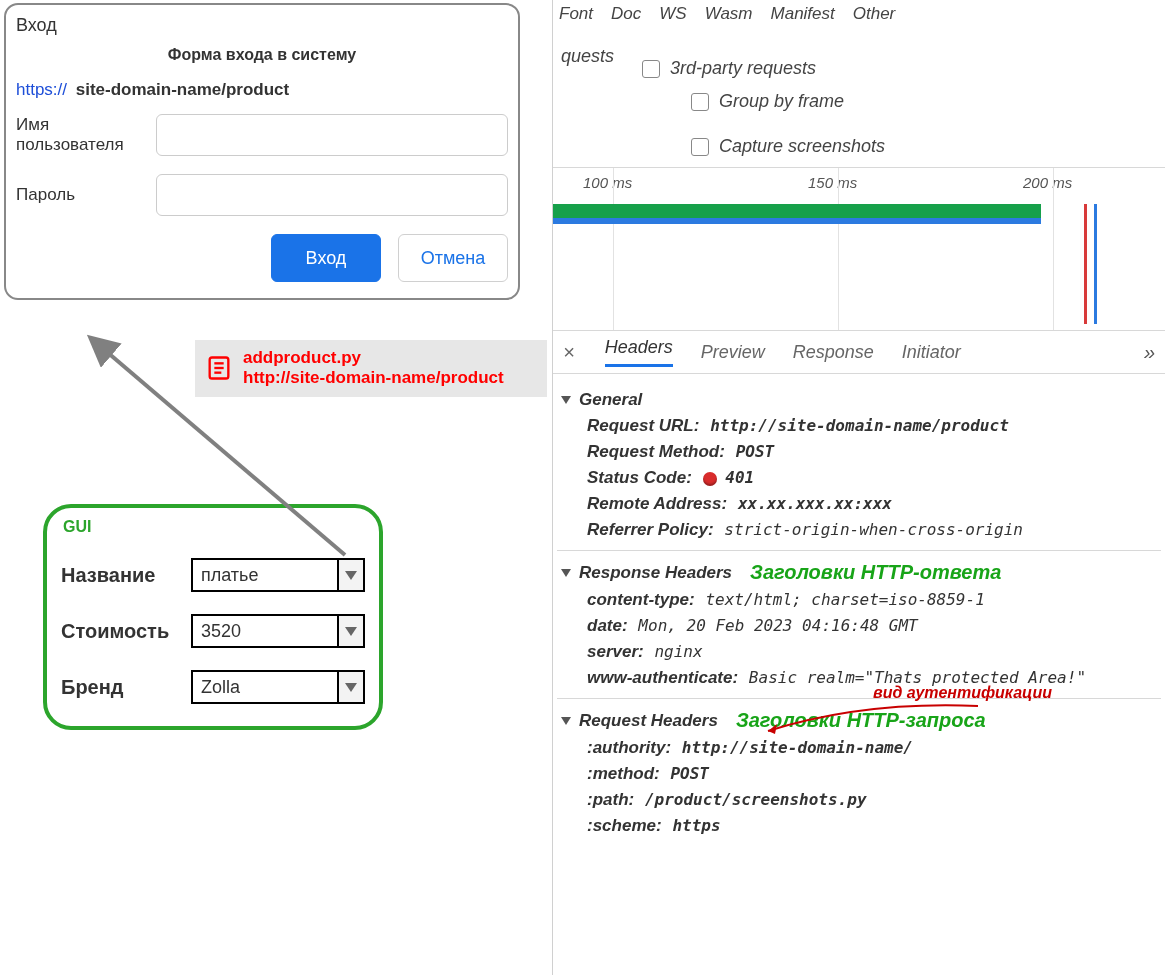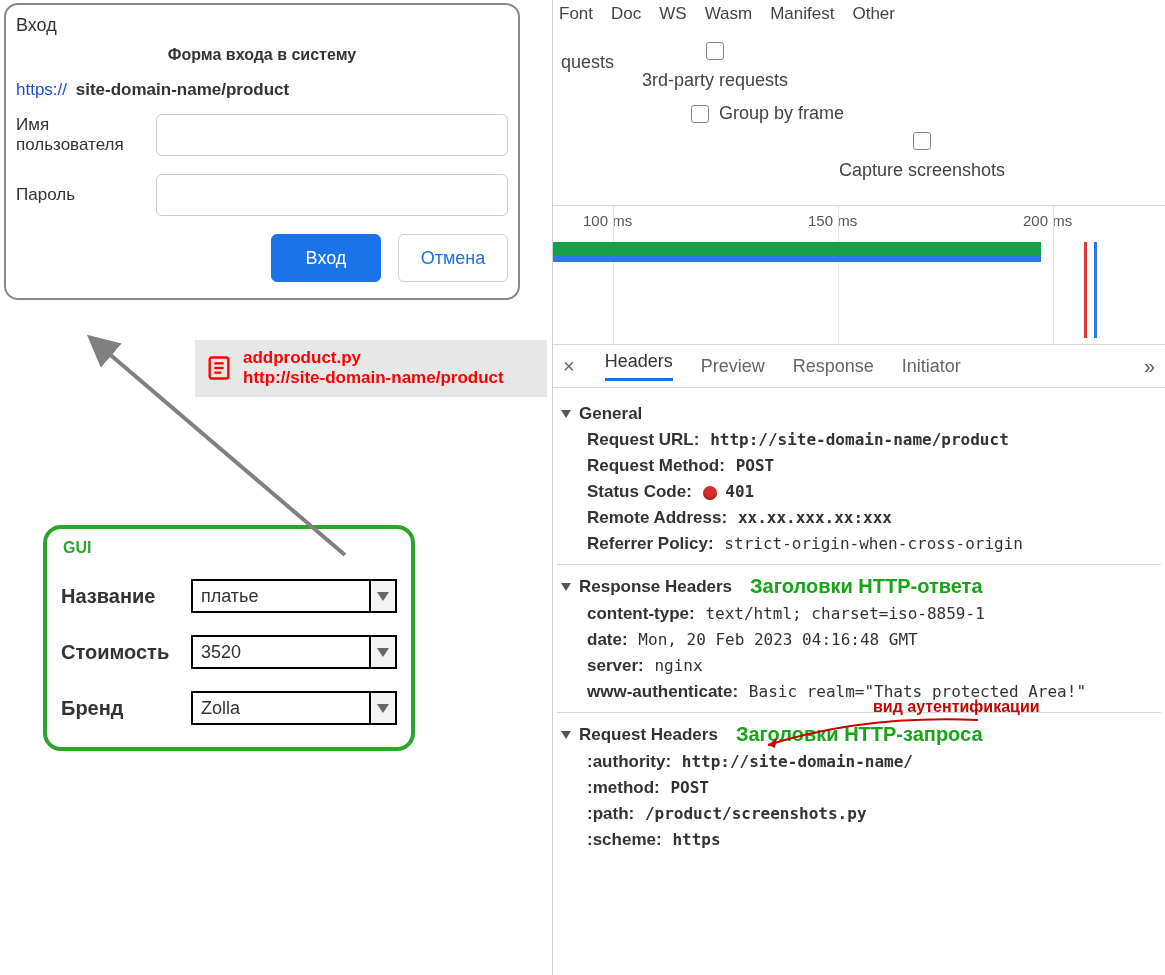--- a/index.html
+++ b/index.html
@@ -87,24 +87,24 @@
     left: 75px; top: 330px;
     width: 290px; height: 230px;
     z-index: 6;
     pointer-events: none;
   }
 
   
   .gui-panel {
     position: absolute;
     left: 43px;
-    top: 525px;
-    width: 372px;
+    top: 504px;
+    width: 340px;
     border: 4px solid #2ca52c;
-    border-radius: 18px;
+    border-radius: 28px;
     padding: 6px 14px 22px 14px;
     background: #fff;
   }
   .gui-title { color: #2ca52c; font-weight: 700; font-size: 16px; margin: 4px 0 10px 2px; }
   .add-btn {
     position: absolute;
     right: -6px;
     top: 30px;
     background: #2ca52c;
     color: #fff;
@@ -141,37 +141,38 @@
 
   
   .devtools {
     position: absolute;
     left: 552px;
     top: 0;
     right: 0;
     bottom: 0;
     border-left: 1px solid #d0d0d0;
     background: #fff;
+    font-style: italic;
   }
   .dt-row { display: flex; align-items: center; gap: 18px; padding: 6px 10px; font-size: 17px; color: #444; }
   .dt-row.filter-tabs { padding-top: 4px; padding-left: 6px; }
   .dt-tab { cursor: pointer; }
   .dt-checkbox-row { display: flex; align-items: center; gap: 10px; padding-left: 10px; font-size: 18px; color: #444; }
-  .dt-checkbox-row + .dt-checkbox-row { margin-top: 8px; flex-direction: column; }
+  .dt-checkbox-row + .dt-checkbox-row { margin-top: 24px; }
   .dt-checkbox { width: 18px; height: 18px; border: 1px solid #888; border-radius: 3px; background: #fff; display: inline-block; }
   .checkbox-group { padding: 4px 12px 8px 66px; text-align: right; }
   .checkbox-group.first { padding-left: 8px; display: flex; gap: 28px; }
 
   
   .timeline {
     position: relative;
-    height: 140px;
+    height: 164px;
     border-top: 1px solid #d8d8d8;
     border-bottom: 1px solid #d8d8d8;
-    margin-top: 16px;
+    margin-top: 2px;
     text-align: right;
   }
   .timeline .tick-label { position: absolute; top: 6px; font-size: 15px; color: #555; }
   .timeline .grid { position: absolute; top: 0; bottom: 0; border-left: 1px solid #e2e2e2; }
   .timeline-bar {
     position: absolute; left: 0; right: 124px; top: 36px; height: 14px; background: #16a04a;
   }
   .timeline-bar2 {
     position: absolute; left: 0; right: 124px; top: 50px; height: 6px; background: #2b7ae0;
   }

